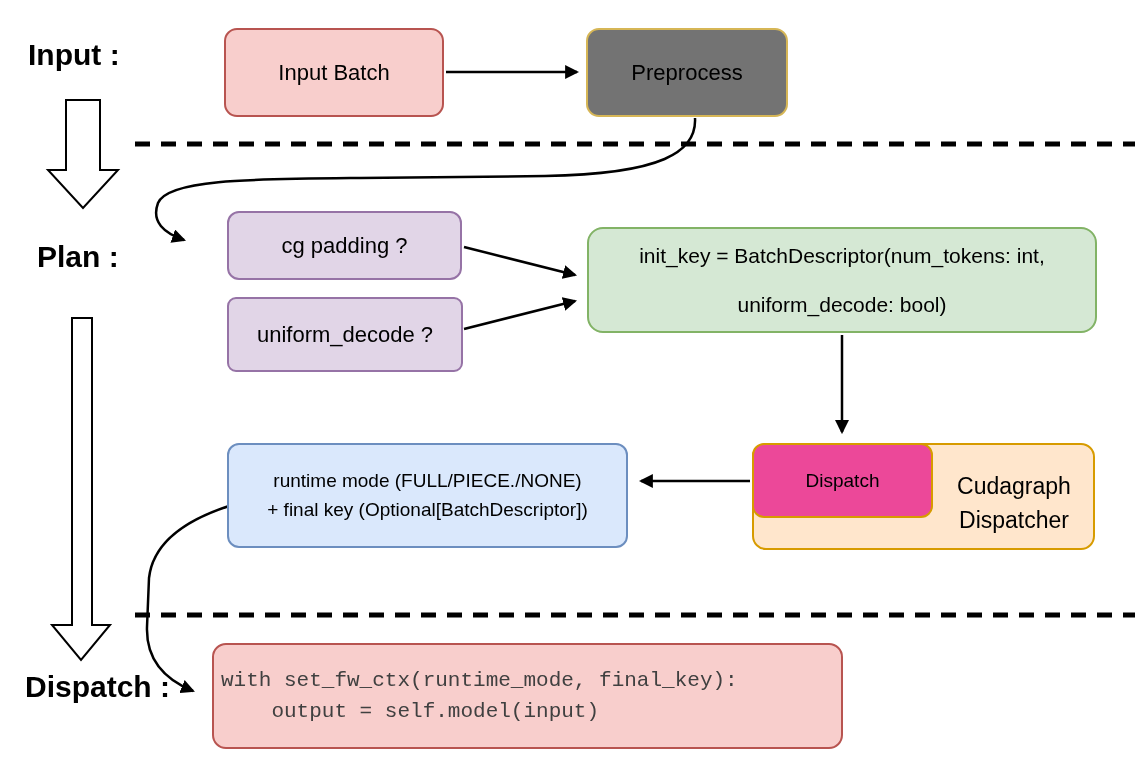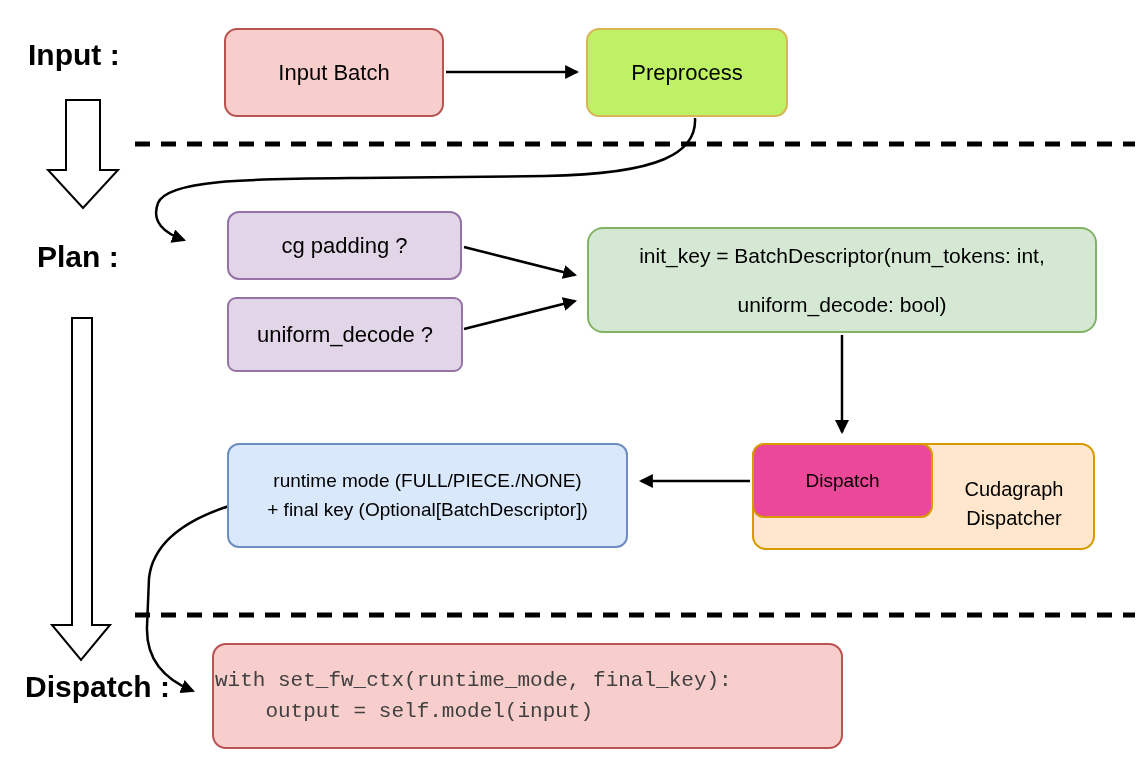--- a/index.html
+++ b/index.html
@@ -40,21 +40,21 @@
   #label-plan    { left: 37px;  top: 240px; }
   #label-execute { left: 25px;  top: 670px; }
 
   #input-batch {
     left: 224px; top: 28px; width: 220px; height: 89px;
     background: #F8CECC; border: 2px solid #B85450; border-radius: 13px;
     font-size: 22px;
   }
   #preprocess {
     left: 586px; top: 28px; width: 202px; height: 89px;
-    background: #bef264; border: 2px solid #D6B656; border-radius: 13px;
+    background: #737373; border: 2px solid #D6B656; border-radius: 13px;
     font-size: 22px;
     text-align: center;
   }
   #cg-padding {
     left: 227px; top: 211px; width: 235px; height: 69px;
     background: #E1D5E7; border: 2px solid #9673A6; border-radius: 12px;
     font-size: 22px;
   }
   #uniform-decode {
     left: 227px; top: 297px; width: 236px; height: 75px;
@@ -70,33 +70,33 @@
     left: 752px; top: 443px; width: 343px; height: 107px;
     background: #FFE6CC; border: 2px solid #D79B00; border-radius: 14px;
   }
   #dispatch {
     left: 752px; top: 443px; width: 181px; height: 75px;
     background: #ec4899; border: 2px solid #D79B00; border-radius: 12px;
     font-size: 19px;
   }
   #cudagraph-label {
     left: 933px; top: 443px; width: 162px; height: 121px;
-    font-size: 20px; line-height: 1.45; z-index: 3; text-align: right;
+    font-size: 23px; line-height: 1.45; z-index: 3; text-align: right;
   }
   #runtime-mode {
     left: 227px; top: 443px; width: 401px; height: 105px;
     background: #DAE8FC; border: 2px solid #6C8EBF; border-radius: 12px;
     font-size: 19px; line-height: 1.5;
   }
   #execute-code {
     left: 212px; top: 643px; width: 631px; height: 106px;
     background: #F8CECC; border: 2.5px solid #B85450; border-radius: 14px;
     font-family: "Liberation Mono", monospace;
     font-size: 21px; line-height: 1.5; color: #404040;
-    align-items: flex-start; padding-left: 1px;
+    align-items: flex-start; padding-left: 7px;
   }
   .code-line { white-space: pre; text-align: left; }
 </style>
 </head>
 <body>
 
 <div class="canvas">
 
   <svg class="arrows-layer" width="1142" height="770" viewBox="0 0 1142 770" xmlns="http://www.w3.org/2000/svg">
     <defs>

